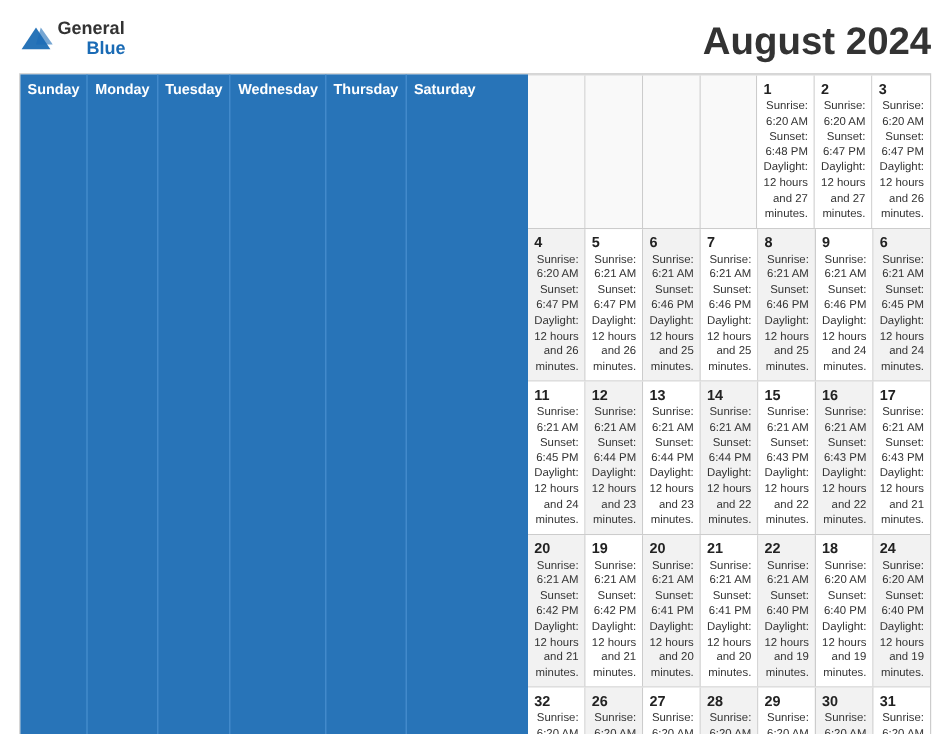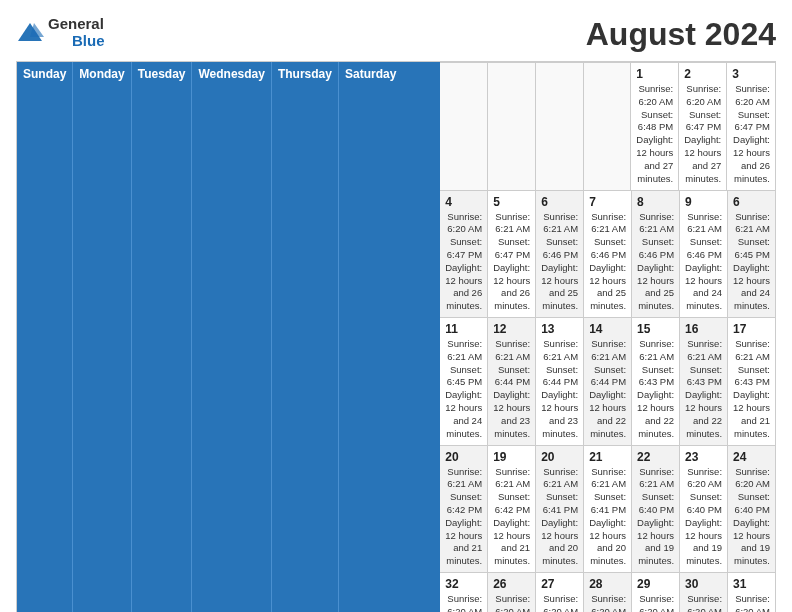--- a/index.html
+++ b/index.html
@@ -309,21 +309,21 @@
 and 20 minutes.</div>
           </div>
           <div class="cal-cell shaded">
             <div class="day-number">22</div>
             <div class="day-info" style="white-space: pre-line;">Sunrise: 6:21 AM
 Sunset: 6:40 PM
 Daylight: 12 hours
 and 19 minutes.</div>
           </div>
           <div class="cal-cell">
-            <div class="day-number">23</div>
+            <div class="day-number">18</div>
             <div class="day-info" style="white-space: pre-line;">Sunrise: 6:20 AM
 Sunset: 6:40 PM
 Daylight: 12 hours
 and 19 minutes.</div>
           </div>
           <div class="cal-cell shaded">
             <div class="day-number">24</div>
             <div class="day-info" style="white-space: pre-line;">Sunrise: 6:20 AM
 Sunset: 6:40 PM
 Daylight: 12 hours

